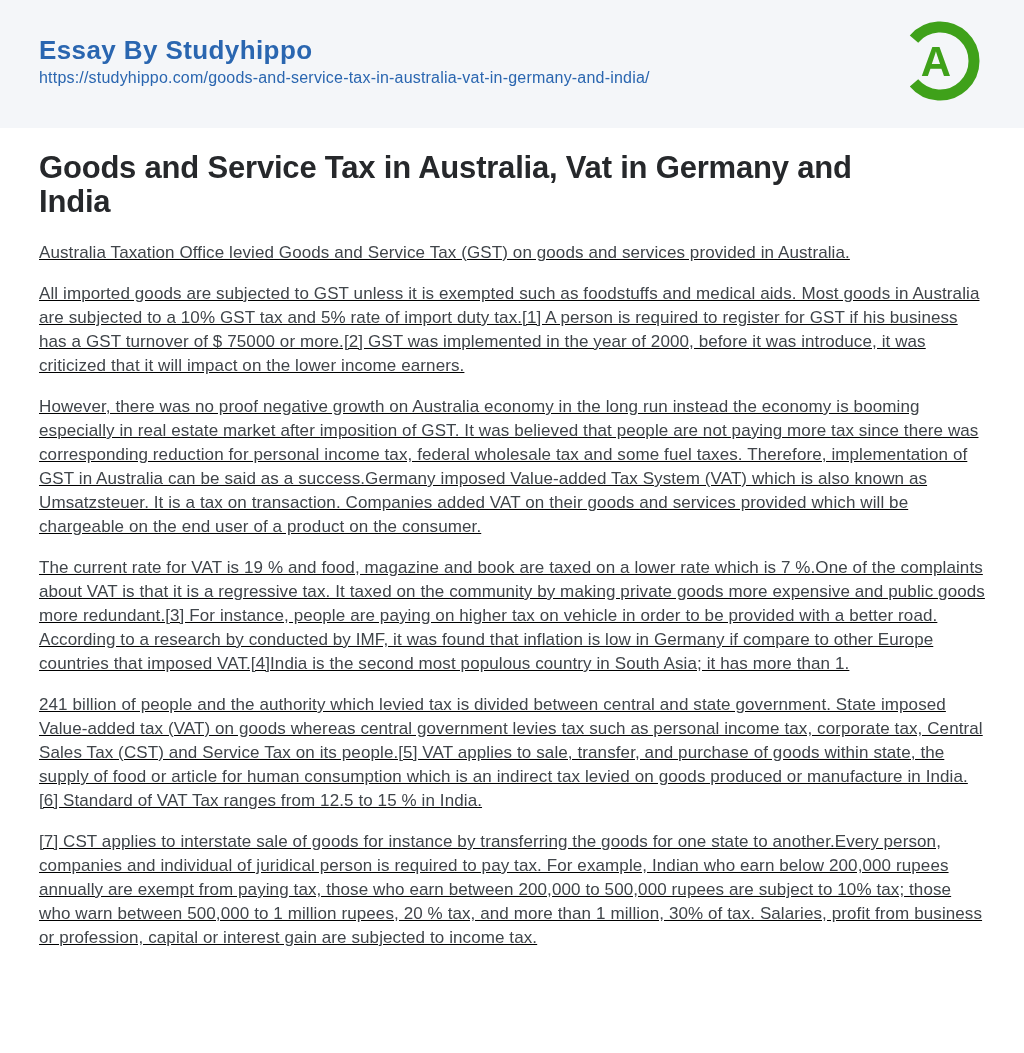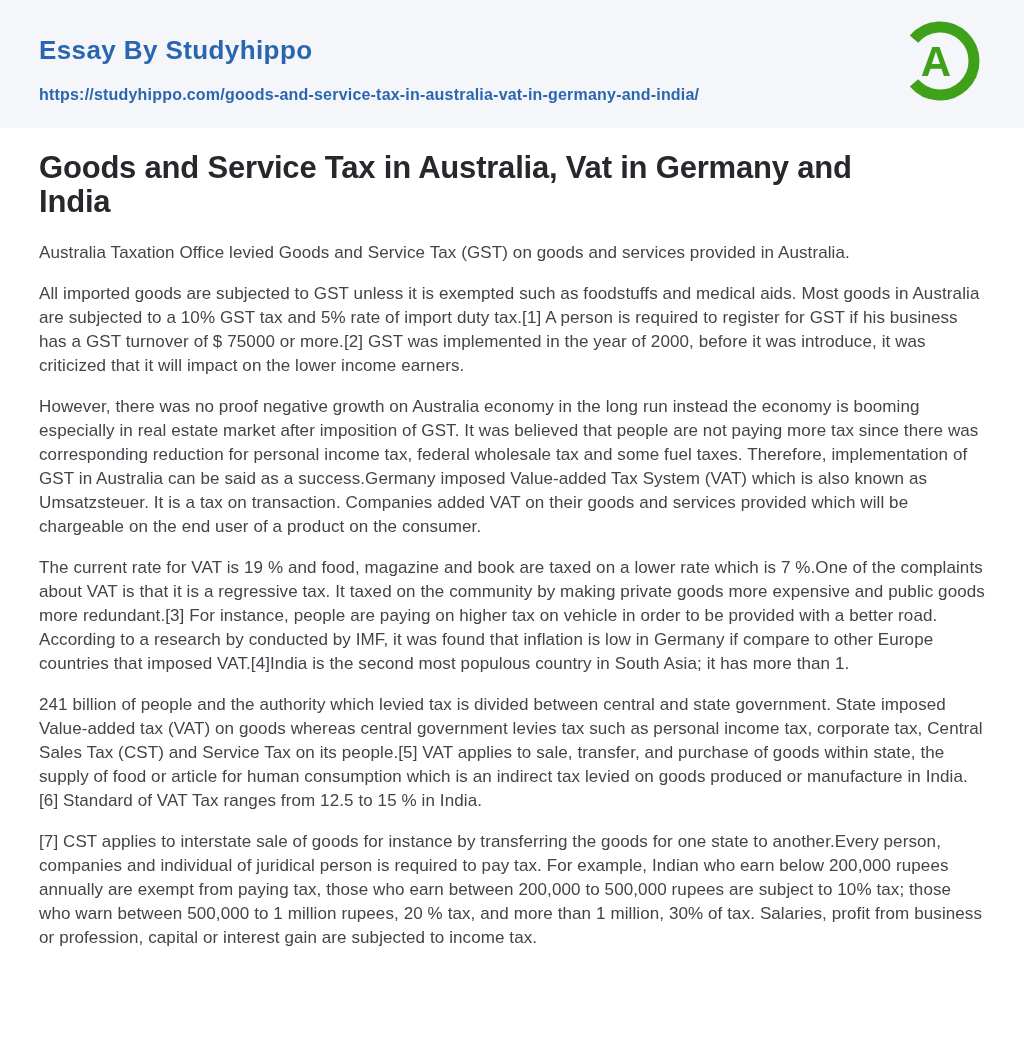--- a/index.html
+++ b/index.html
@@ -25,24 +25,24 @@
     padding: 36px 25px 0 39px;
   }
   .site-title {
     color: var(--accent-blue);
     font-size: 26px;
     font-weight: 700;
     letter-spacing: 0.4px;
     line-height: 1.1;
   }
   .page-url {
-    margin-top: 21px;
+    margin-top: 4px;
     color: var(--accent-blue);
     font-size: 16px;
-    font-weight: 700;
+    font-weight: 400;
     letter-spacing: 0.2px;
     text-decoration: none;
     display: inline-block;
   }
   .logo {
     position: absolute;
     top: 16px;
     right: 39px;
     width: 90px;
     height: 90px;
@@ -59,21 +59,21 @@
     padding: 23px 39px 0 39px;
   }
   .article-title {
     color: var(--heading-text);
     font-size: 31px;
     line-height: 34px;
     font-weight: 700;
     letter-spacing: -0.2px;
     max-width: 840px;
   }
-  .article-body { margin-top: 22px; }
+  .article-body { margin-top: 22px; text-decoration: underline; }
   .article-body p {
     color: var(--body-text);
     font-size: 17px;
     line-height: 24px;
     letter-spacing: 0.1px;
     margin: 17px 0;
     max-width: 946px;
   }
 </style>
 </head>

